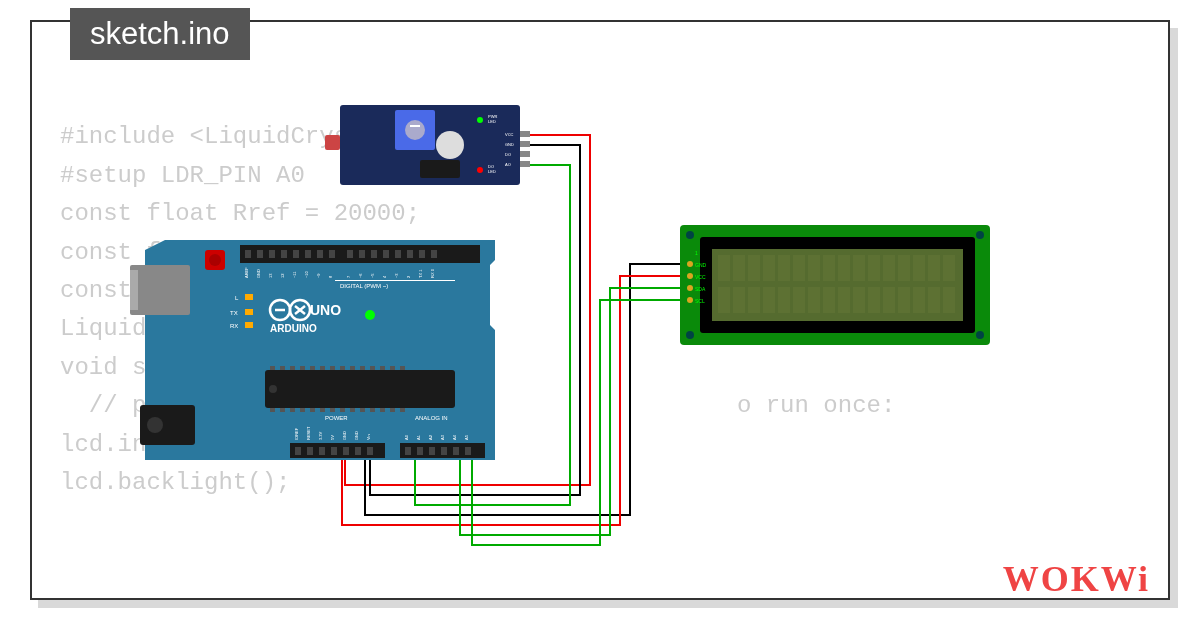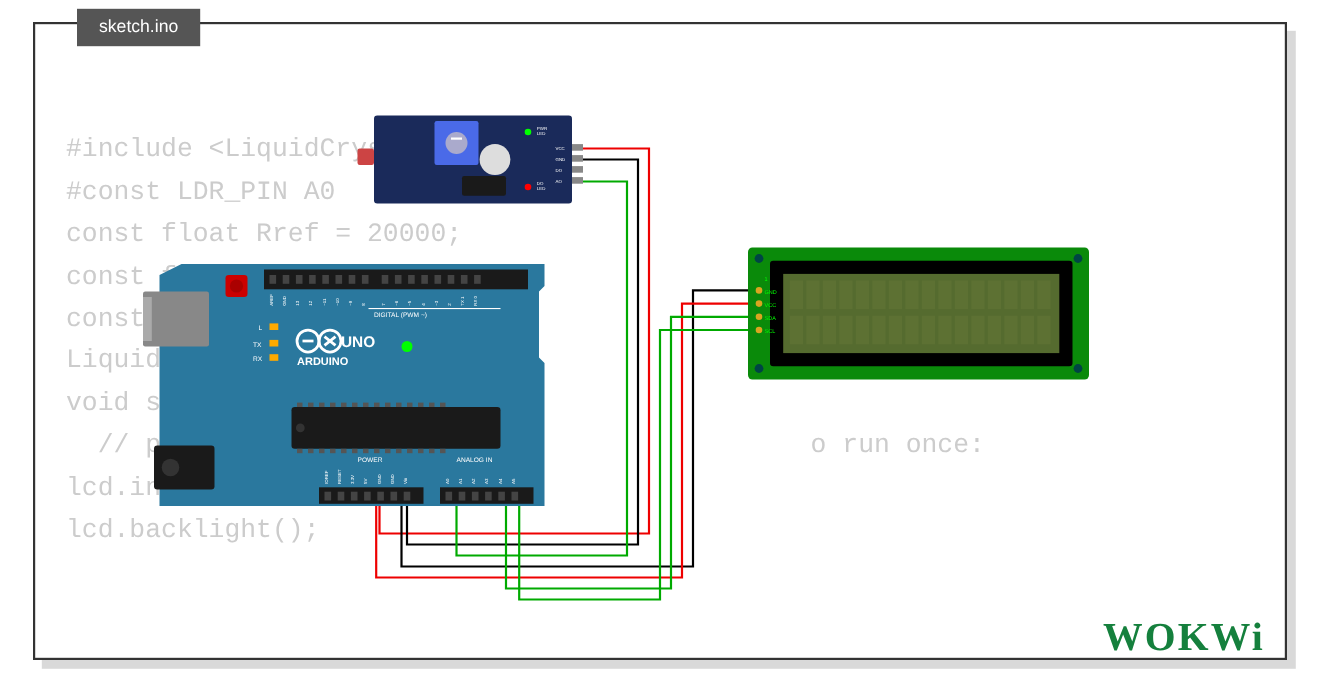--- a/index.html
+++ b/index.html
@@ -1,20 +1,20 @@
 <!DOCTYPE html>
 <html><head>
 <meta charset="utf-8">
 <style>
 * { margin: 0; padding: 0; box-sizing: border-box; }
 body { width: 1200px; height: 630px; background: #fff; font-family: Arial, sans-serif; position: relative; overflow: hidden; }
 .frame { position: absolute; left: 30px; top: 20px; width: 1140px; height: 580px; border: 2px solid #333; background: #fff; box-shadow: 8px 8px 0 rgba(0,0,0,0.15); }
-.tab { position: absolute; left: 70px; top: 8px; background: #555; color: #fff; padding: 8px 20px; font-size: 16px; z-index: 10; }
+.tab { position: absolute; left: 70px; top: 8px; background: #555; color: #fff; padding: 8px 20px; font-size: 31px; z-index: 10; }
 .code { position: absolute; left: 60px; top: 80px; font-family: "Courier New", monospace; font-size: 24px; color: #ccc; line-height: 1.6; white-space: pre; z-index: 1; }
-.logo { position: absolute; right: 50px; bottom: 30px; font-family: "Comic Sans MS", cursive; font-size: 36px; font-weight: bold; letter-spacing: 2px; color: #15803d; }
+.logo { position: absolute; right: 50px; bottom: 30px; font-family: "Comic Sans MS", cursive; font-size: 36px; font-weight: bold; letter-spacing: 2px; color: #ef4444; }
 .diagram { position: absolute; left: 110px; top: 85px; width: 920px; height: 480px; z-index: 2; }
 svg { width: 100%; height: 100%; }
 .arduino-body { fill: #2a789e; }
 .pin-header { fill: #1a1a1a; }
 .chip { fill: #1a1a1a; }
 .usb { fill: #888; }
 .power-jack { fill: #1a1a1a; }
 .lcd-frame { fill: #0a8a0a; }
 .lcd-screen { fill: #556b2f; }
 .lcd-bezel { fill: #000; }
@@ -31,21 +31,21 @@
 .led-red { fill: #f00; }
 </style>
 </head>
 <body>
 
 <div class="frame"></div>
 <div class="tab"><span>sketch.ino</span></div>
 
 <div class="code">
 <span>#include &lt;LiquidCrystal_I2C.h&gt;</span>
-<span>#const LDR_PIN A0</span>
+<span>#setup LDR_PIN A0</span>
 <span>const float Rref = 20000;</span>
 <span>const float RL10 = 50;</span>
 <span>const float</span>
 <span>LiquidCrys</span>
 <span>void setup(</span>
 <span>  // put you                                   o run once:</span>
 <span>lcd.init();</span>
 <span>lcd.backlight();</span>
 </div>
 

